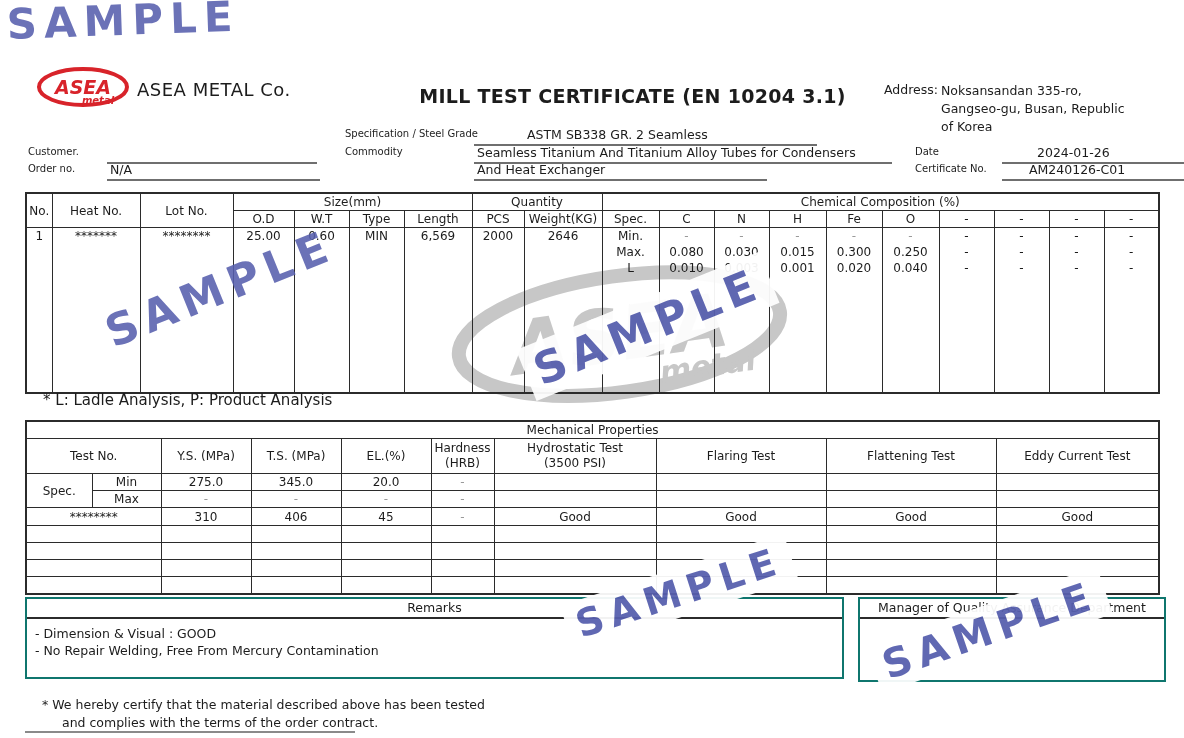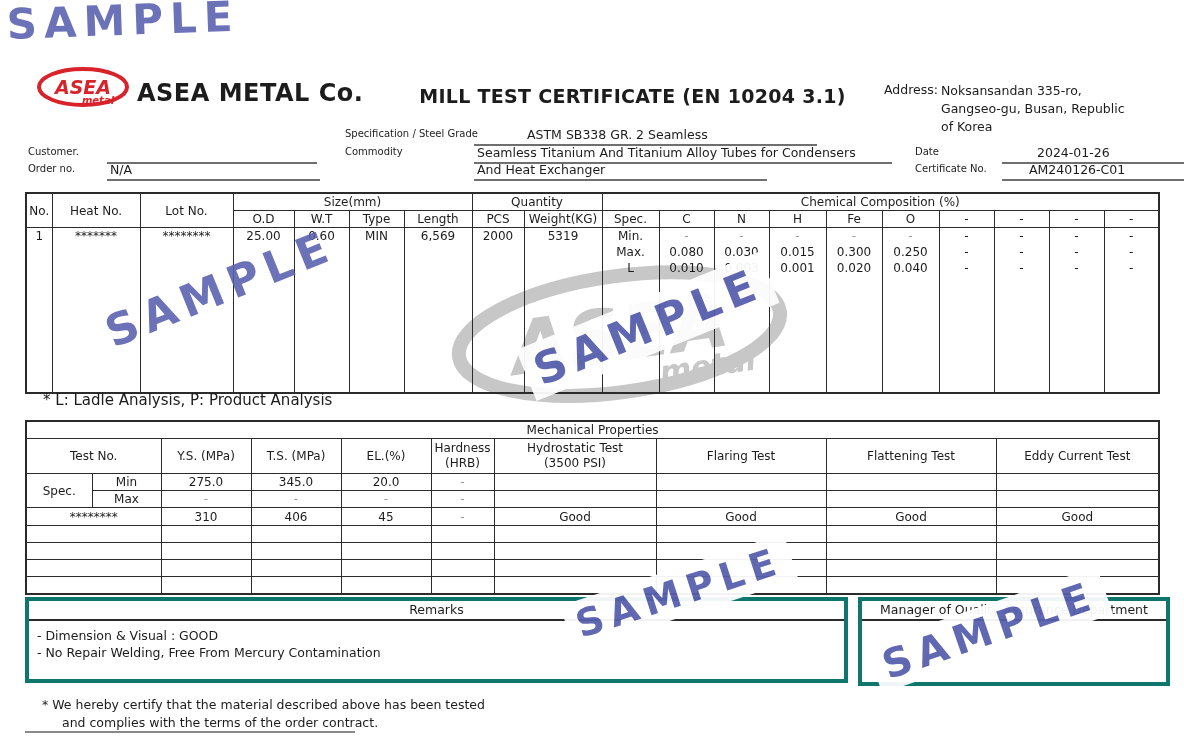--- a/index.html
+++ b/index.html
@@ -1,21 +1,21 @@
 <!DOCTYPE html>
 <html><head>
 <meta charset="utf-8">
 <style>
   html,body{margin:0;padding:0;background:#fff;}
   .page{position:relative;width:1184px;height:738px;background:#ffffff;overflow:hidden;
         font-family:"DejaVu Sans","Liberation Sans",sans-serif;color:#1c1c1c;}
   .abs{position:absolute;}
 
   
-  .company{font-size:24px;font-weight:bold;letter-spacing:.5px;}
+  .company{font-size:18px;font-weight:normal;letter-spacing:.5px;}
   .doc-title{font-size:19px;font-weight:bold;text-align:center;letter-spacing:.3px;}
   .addr-label{font-size:12.5px;}
   .addr-lines{font-size:12.5px;line-height:18px;}
 
   
   .lbl{font-size:10px;white-space:nowrap;}
   .ufield{font-size:12.5px;border-bottom:2px solid #6f6f6f;height:17px;white-space:nowrap;overflow:hidden;margin-left:7px;}
 
   
   table{border-collapse:collapse;table-layout:fixed;background:transparent;}
@@ -26,21 +26,21 @@
   .grid .tall div{line-height:16px;height:16px;}
   .dim{color:#9a9a9a;}
   .mech-title{height:15px;line-height:15px;font-size:12px;}
   .h2 td{height:34px;line-height:15px;}
   .r16 td{height:16px;}
   .r17 td{height:17px;}
 
   .footnote{font-size:15px;}
 
   
-  .box{border:4px solid #0f766e;background:transparent;}
+  .box{border:2px solid #0f766e;background:transparent;}
   .box-head{border-bottom:2px solid #2b2b2b;text-align:center;font-size:12.5px;height:18px;line-height:18px;}
   .box-body{font-size:12.5px;line-height:17px;padding:6px 8px;}
 
   .certify{font-size:12.5px;line-height:18px;}
   .cut-line{border-top:2px solid #8a8a8a;width:330px;height:0;}
 
   
   .stamp{position:absolute;z-index:5;color:#575fae;font-weight:bold;letter-spacing:7px;
          font-family:"DejaVu Sans","Liberation Sans",sans-serif;opacity:.88;transform-origin:left top;
          white-space:nowrap;}
@@ -159,21 +159,21 @@
         <td class="tall">
               <div>MIN</div>
             </td>
         <td class="tall">
               <div>6,569</div>
             </td>
         <td class="tall">
               <div>2000</div>
             </td>
         <td class="tall">
-              <div>5319</div>
+              <div>2646</div>
             </td>
         <td class="tall">
           <div>Min.</div>
           <div>Max.</div>
           <div>L</div>
         </td>
         <td class="tall">
           <div class="dim">-</div>
           <div>0.080</div>
           <div>0.010</div>

